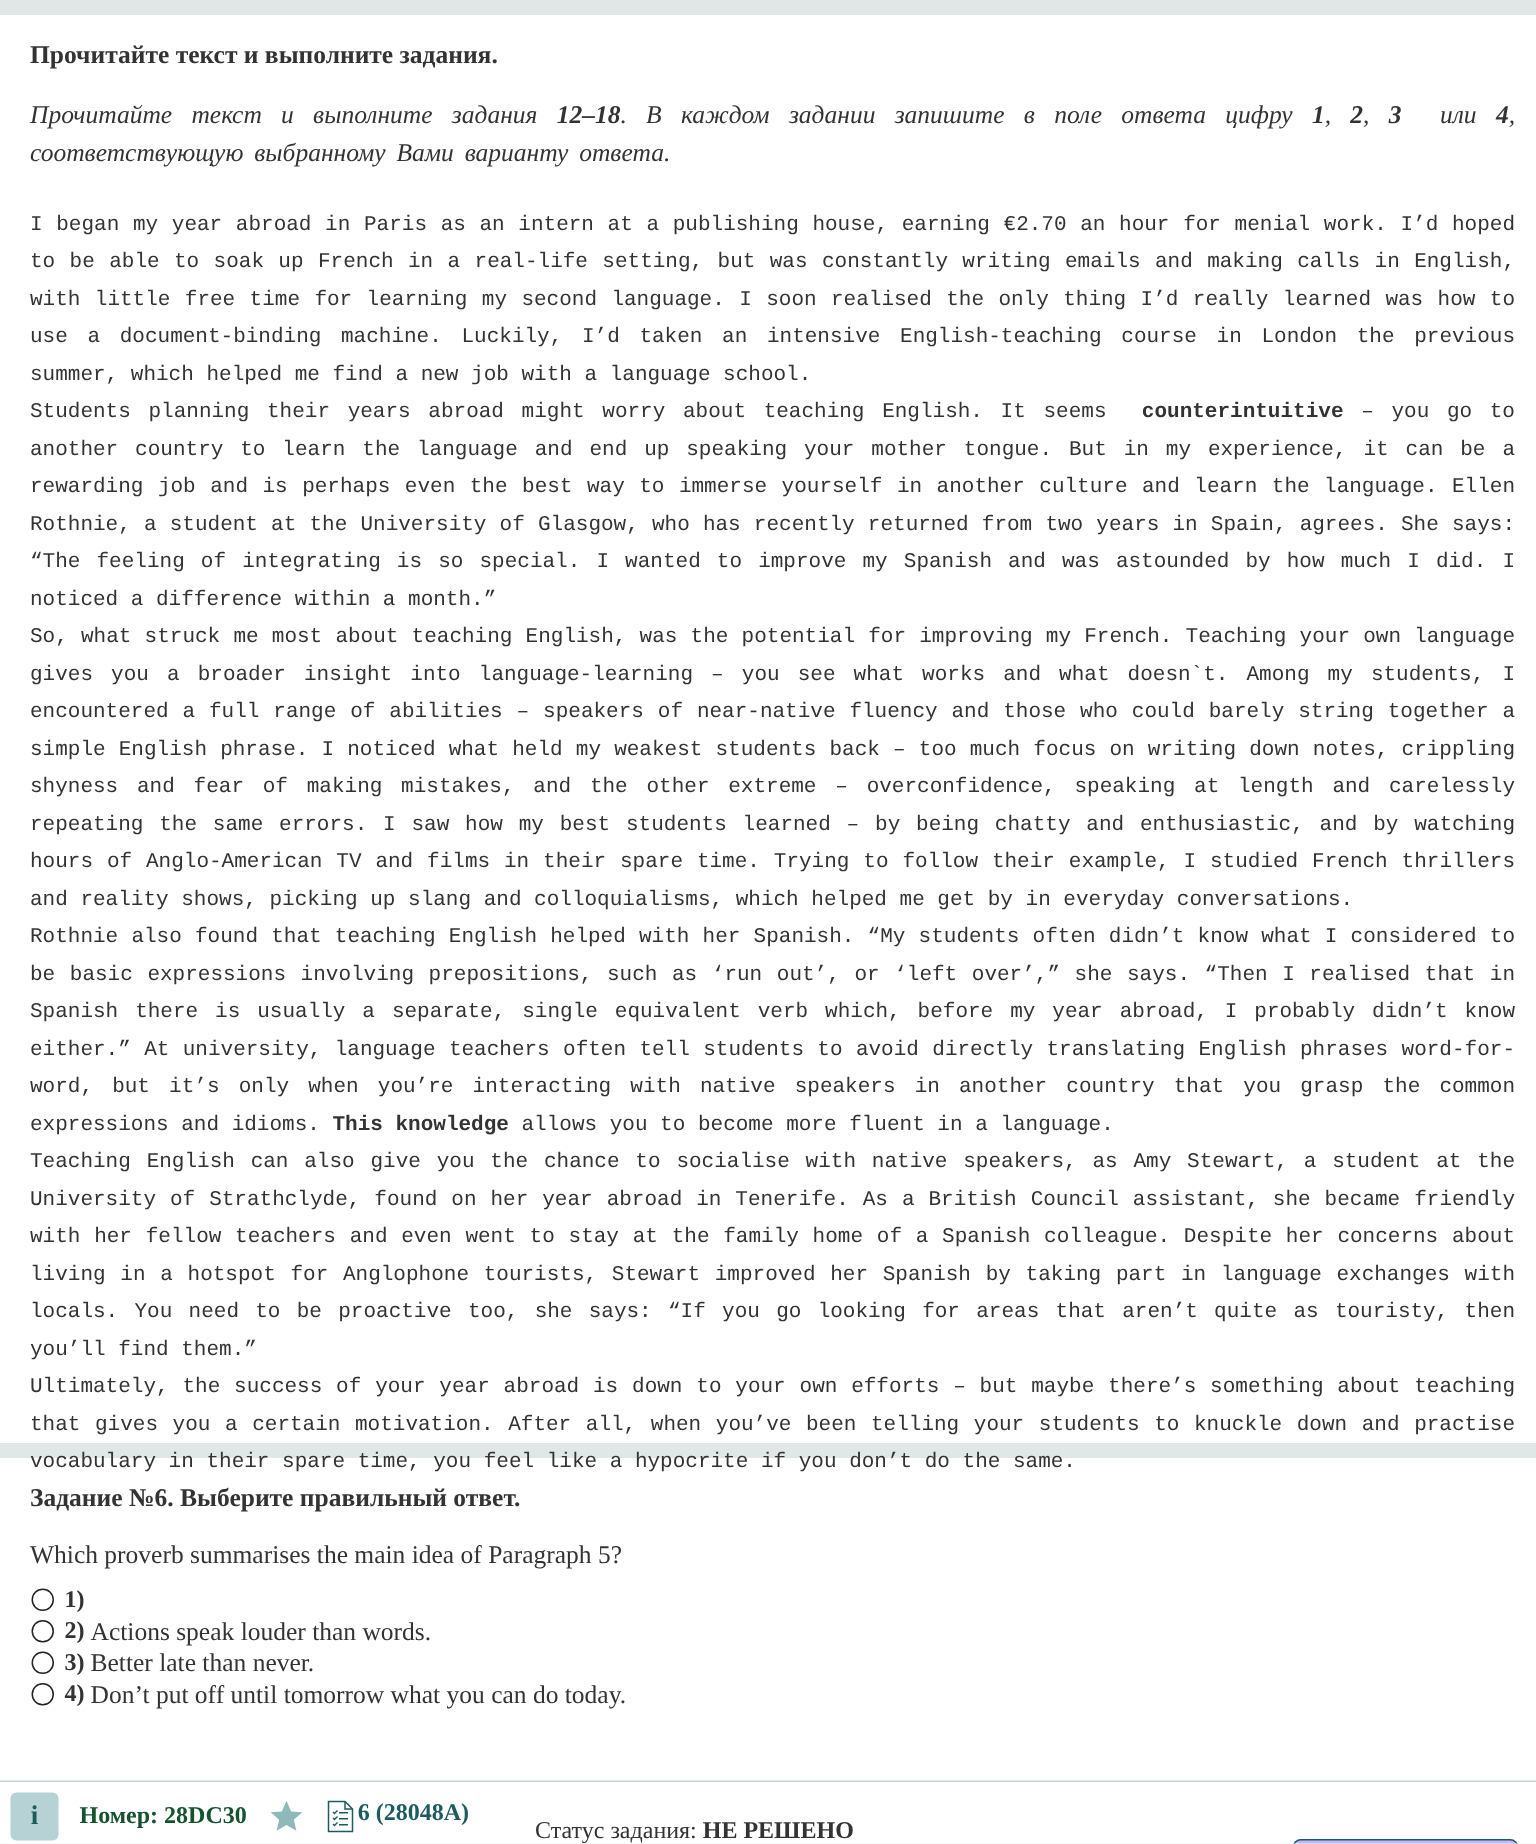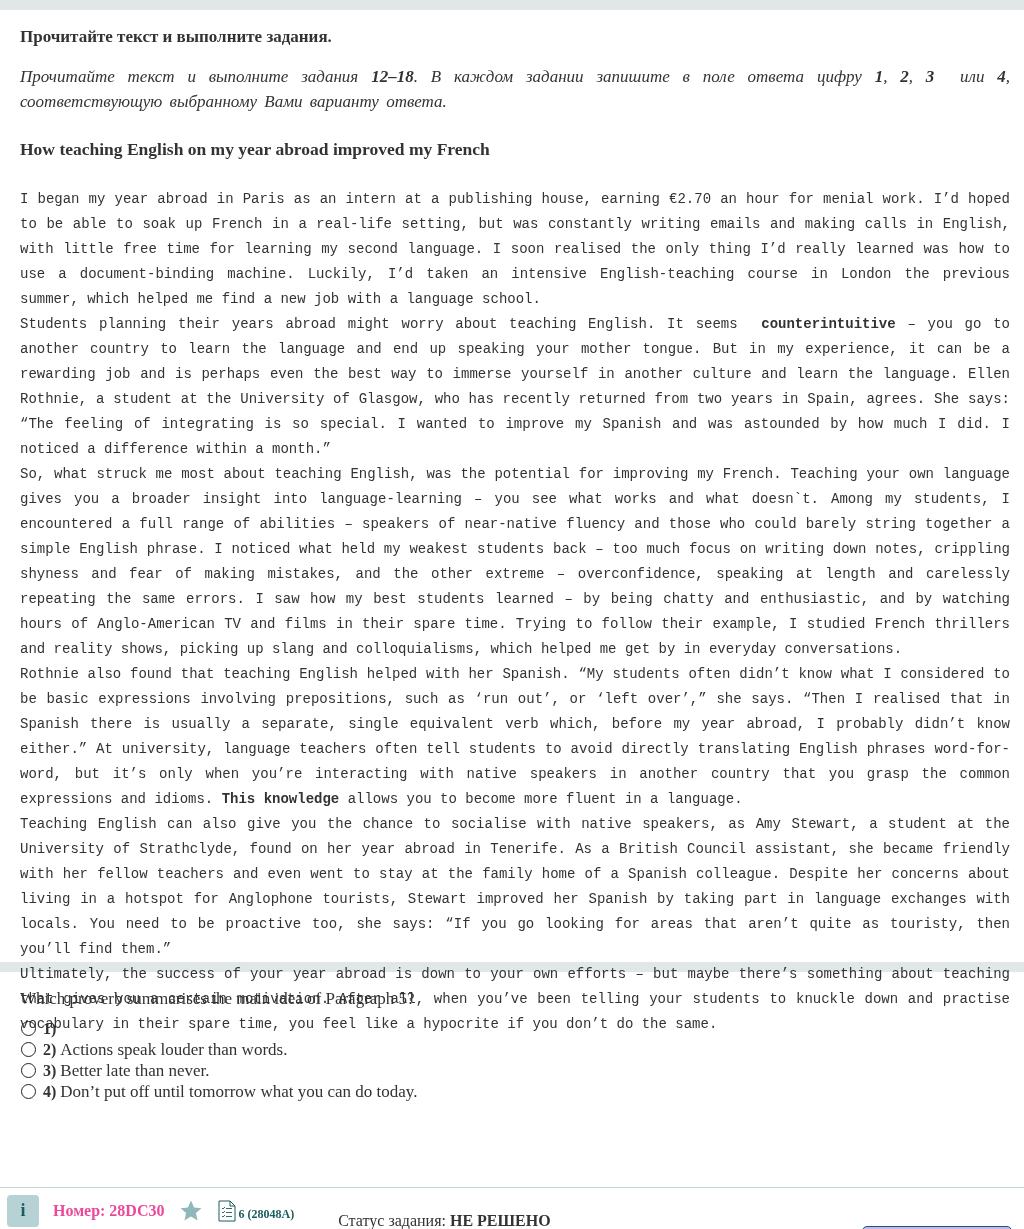--- a/index.html
+++ b/index.html
@@ -20,49 +20,49 @@
     .gap { height: 10px; background: #e1e6e6; }
     .task-card { padding: 16px 14px 0 20px; height: 215px; box-sizing: border-box; }
     .task-heading { font-weight: bold; font-size: 17px; line-height: 22px; margin: 0 0 16px 0; }
     .question { font-size: 17px; line-height: 22px; margin: 0 0 8px 0; }
     .options { list-style: none; margin: 0; padding: 0; }
     .option { display: flex; align-items: center; font-size: 17px; line-height: 21px; cursor: pointer; }
     .radio { width: 15px; height: 15px; border: 1px solid #222; border-radius: 50%; box-sizing: border-box; margin: 0 7px 0 1px; flex: none; }
     .opt-num { font-weight: bold; margin-right: 4px; font-size: 16px; }
     .footer { background: #fff; border-top: 1px solid #c5d6d8; height: 46px; display: flex; align-items: center; padding-left: 7px; box-sizing: border-box; }
     .info-btn { width: 32px; height: 32px; background: #b6d2d4; border-radius: 4px; color: #1d5c5e; font-weight: bold; font-size: 18px; display: flex; align-items: center; justify-content: center; }
-    .number { color: #ec4899; font-weight: bold; font-size: 16px; margin-left: 14px; }
+    .number { color: #14532d; font-weight: bold; font-size: 16px; margin-left: 14px; }
     .star { margin-left: 14px; width: 26px; height: 24px; }
-    .doc { margin-left: 14px; display: flex; align-items: flex-end; color: #1d5c5e; font-weight: bold; font-size: 12px; }
+    .doc { margin-left: 14px; display: flex; align-items: flex-start; color: #1d5c5e; font-weight: bold; font-size: 16px; }
     .doc svg { margin-right: 2px; }
     .status { margin-left: 44px; font-size: 16px; color: #333; margin-top: 20px; }
     .status b { font-weight: bold; }
     .bottom-bar { height: 28px; background: #e1e6e6; position: relative; }
     .answer-btn { position: absolute; left: 862px; top: -7px; width: 150px; height: 33px; border: 1px solid #1d5c5e; border-radius: 5px; background: #c4b5fd; color: #1d5c5e; font-family: "Liberation Serif", serif; font-size: 15px; letter-spacing: 0.3px; display: flex; align-items: center; justify-content: center; box-sizing: border-box; cursor: pointer; }
   </style>
 </head>
 <body>
 
 <div class="top-strip"></div>
 
 <section class="card text-card">
   <p class="heading">Прочитайте текст и выполните задания.</p>
   <p class="instruction"><span>Прочитайте текст и выполните задания </span><b>12–18</b><span>. В каждом задании запишите в поле ответа цифру </span><b>1</b><span>, </span><b>2</b><span>, </span><b>3</b><span style="white-space:pre">  или </span><b>4</b><span>, соответствующую выбранному Вами варианту ответа.</span></p>
-  <p class="title">How teaching English on my year abroad improved my French</p>
   <p class="para">I began my year abroad in Paris as an intern at a publishing house, earning €2.70 an hour for menial work. I’d hoped to be able to soak up French in a real-life setting, but was constantly writing emails and making calls in English, with little free time for learning my second language. I soon realised the only thing I’d really learned was how to use a document-binding machine. Luckily, I’d taken an intensive English-teaching course in London the previous summer, which helped me find a new job with a language school.</p>
   <p class="para"><span style="white-space:pre-wrap">Students planning their years abroad might worry about teaching English. It seems  </span><b>counterintuitive</b><span> – you go to another country to learn the language and end up speaking your mother tongue. But in my experience, it can be a rewarding job and is perhaps even the best way to immerse yourself in another culture and learn the language. Ellen Rothnie, a student at the University of Glasgow, who has recently returned from two years in Spain, agrees. She says: “The feeling of integrating is so special. I wanted to improve my Spanish and was astounded by how much I did. I noticed a difference within a month.”</span></p>
   <p class="para">So, what struck me most about teaching English, was the potential for improving my French. Teaching your own language gives you a broader insight into language-learning – you see what works and what doesn`t. Among my students, I encountered a full range of abilities – speakers of near-native fluency and those who could barely string together a simple English phrase. I noticed what held my weakest students back – too much focus on writing down notes, crippling shyness and fear of making mistakes, and the other extreme – overconfidence, speaking at length and carelessly repeating the same errors. I saw how my best students learned – by being chatty and enthusiastic, and by watching hours of Anglo-American TV and films in their spare time. Trying to follow their example, I studied French thrillers and reality shows, picking up slang and colloquialisms, which helped me get by in everyday conversations.</p>
   <p class="para"><span>Rothnie also found that teaching English helped with her Spanish. “My students often didn’t know what I considered to be basic expressions involving prepositions, such as ‘run out’, or ‘left over’,” she says. “Then I realised that in Spanish there is usually a separate, single equivalent verb which, before my year abroad, I probably didn’t know either.” At university, language teachers often tell students to avoid directly translating English phrases word-for-word, but it’s only when you’re interacting with native speakers in another country that you grasp the common expressions and idioms. </span><b>This knowledge</b><span> allows you to become more fluent in a language.</span></p>
   <p class="para">Teaching English can also give you the chance to socialise with native speakers, as Amy Stewart, a student at the University of Strathclyde, found on her year abroad in Tenerife. As a British Council assistant, she became friendly with her fellow teachers and even went to stay at the family home of a Spanish colleague. Despite her concerns about living in a hotspot for Anglophone tourists, Stewart improved her Spanish by taking part in language exchanges with locals. You need to be proactive too, she says: “If you go looking for areas that aren’t quite as touristy, then you’ll find them.”</p>
   <p class="para">Ultimately, the success of your year abroad is down to your own efforts – but maybe there’s something about teaching that gives you a certain motivation. After all, when you’ve been telling your students to knuckle down and practise vocabulary in their spare time, you feel like a hypocrite if you don’t do the same.</p>
 </section>
 
 <div class="gap"></div>
 
 <section class="card task-card">
+  <p class="task-heading">Задание №6. Выберите правильный ответ.</p>
   <p class="question">Which proverb summarises the main idea of Paragraph 5?</p>
   <ul class="options">
     <li class="option">
       <span class="radio"></span>
       <span class="opt-num">1)</span>
     </li>
     <li class="option">
       <span class="radio"></span>
       <span class="opt-num">2)</span>
       <span>Actions speak louder than words.</span>

